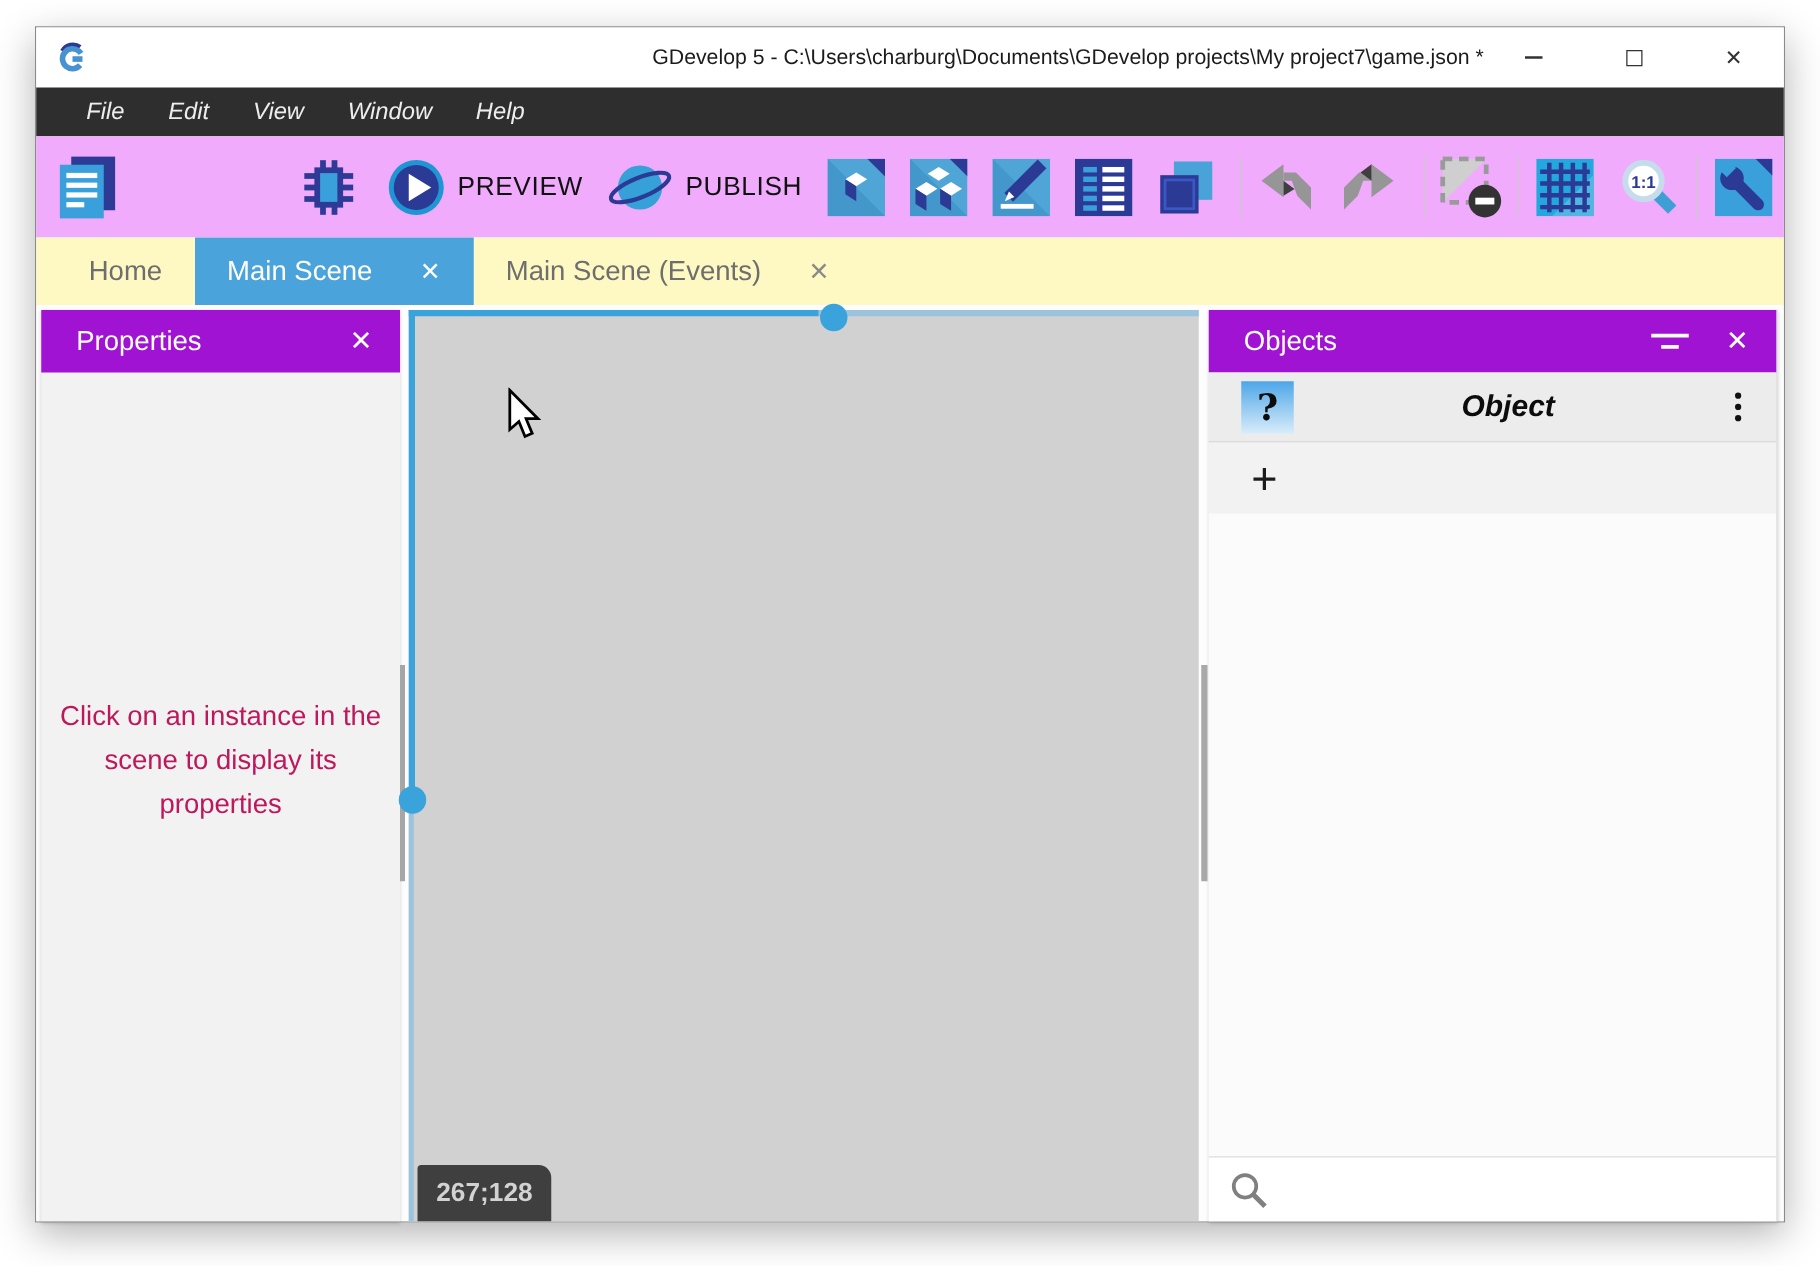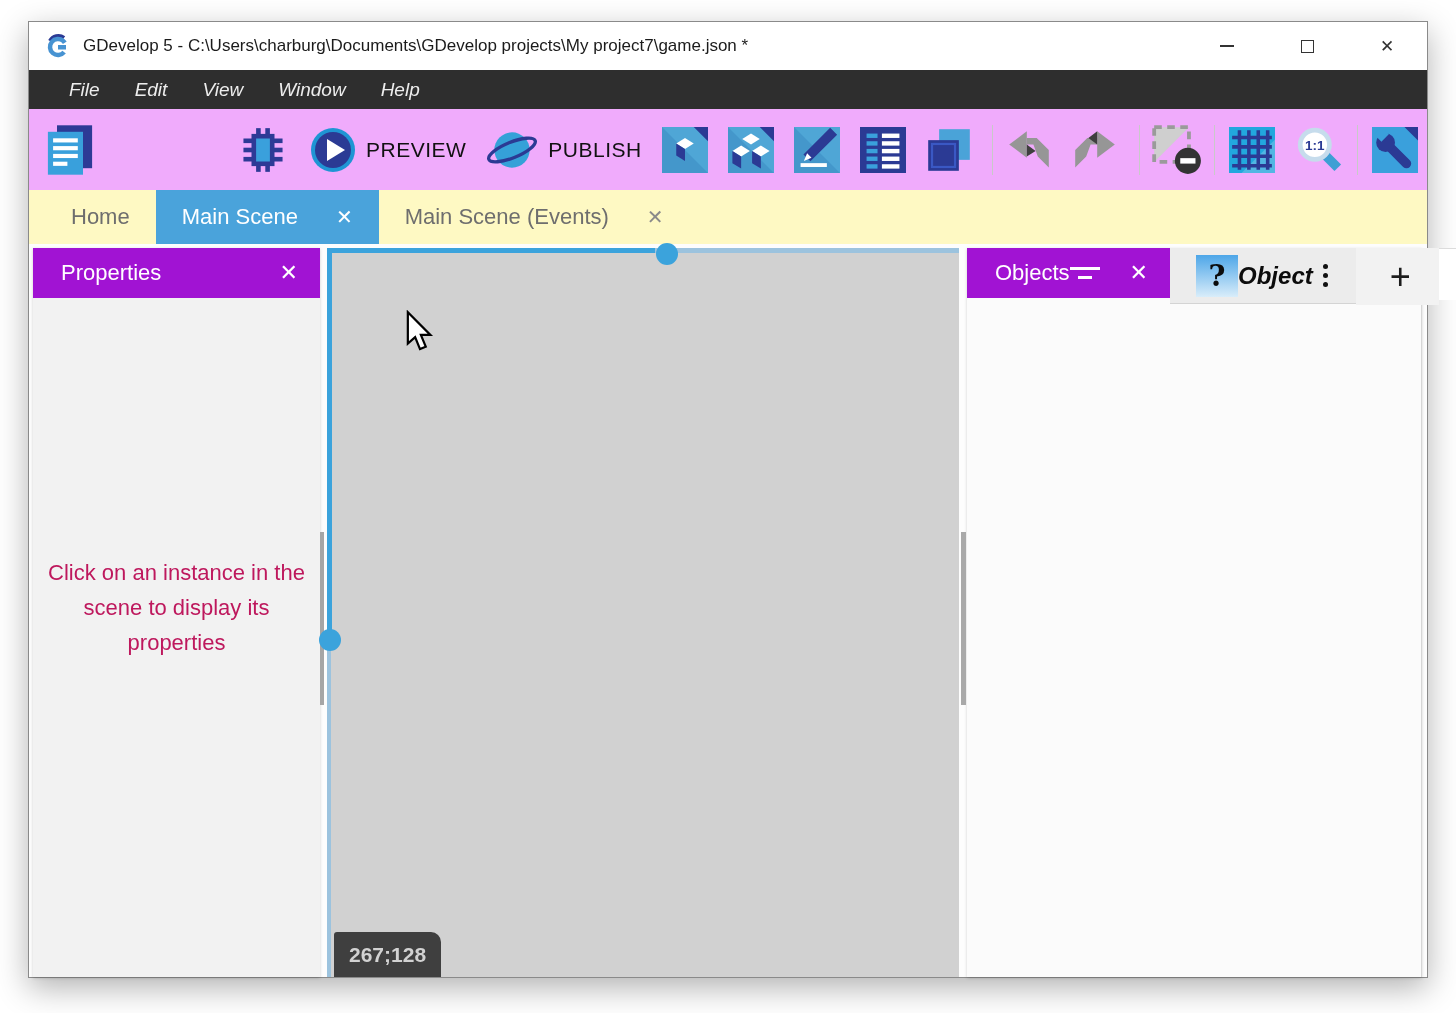--- a/index.html
+++ b/index.html
@@ -1,21 +1,21 @@
 <!DOCTYPE html>
 <html><head>
 <meta charset="utf-8">
 <style>
   * { margin:0; padding:0; box-sizing:border-box; }
   html,body { width:1456px; height:1013px; background:#ffffff; font-family:"Liberation Sans",sans-serif; overflow:hidden; }
   .window { position:absolute; left:28px; top:21px; width:1400px; height:957px; background:#fff;
             border:1px solid #8a8a8a; box-shadow:0 10px 30px rgba(0,0,0,.30); display:flex; flex-direction:column; }
 
   
-  .titlebar { height:48px; display:flex; align-items:center; padding-left:16px; background:#fff; flex:0 0 auto; }
+  .titlebar { height:48px; display:flex; align-items:center; padding-left:16px; background:#fff; flex:0 0 auto;text-align:right; }
   .title-text { font-size:17px; color:#1b1b1b; margin-left:12px; flex:1; white-space:nowrap; }
   .win-btn { width:80px; height:48px; display:flex; align-items:center; justify-content:center; color:#222; }
   .glyph-min { width:14px; border-top:2px solid #333; }
   .glyph-max { width:13px; height:13px; border:1.5px solid #333; }
   .glyph-close { font-size:17px; color:#333; }
 
   
   .menubar { height:39px; background:#2e2e2e; display:flex; align-items:center; gap:35px; padding-left:40px; flex:0 0 auto;font-style:italic; }
   .menu-item { color:#ededed; font-size:19px; }
 
@@ -53,21 +53,21 @@
   .vbar-bright { position:absolute; left:0; top:0; width:5px; height:392px; background:#3ba3dc; }
   .vbar-light  { position:absolute; left:0; top:392px; bottom:0; width:4px; background:#9cc3de; }
   .vbar-handle { position:absolute; left:-8px; top:381px; width:22px; height:22px; border-radius:50%; background:#3ba3dc; }
   .gray-thumb-left  { position:absolute; left:-7px; top:284px; width:4px; height:173px; background:#a6a6a6; }
   .gray-thumb-right { position:absolute; right:-7px; top:284px; width:5px; height:173px; background:#a9a9a9; }
   .coord-badge { position:absolute; left:7px; bottom:0; height:45px; display:flex; align-items:center;
                  padding:0 15px; background:#3f3f3f; color:#d2d2d2; font-size:21px; font-weight:600;
                  border-radius:3px 10px 0 0; }
   .cursor { position:absolute; left:78px; top:62px; }
 
-  .objects-panel { width:455px; background:#fbfbfb; display:flex; flex-direction:row;
+  .objects-panel { width:455px; background:#fbfbfb; display:flex; flex-direction:column;
                    box-shadow:0 1px 3px rgba(0,0,0,.18); border-right:1px solid #d6d6d6; }
   .filter-icon { width:30px; margin-right:30px; display:flex; flex-direction:column; align-items:center; gap:6px; }
   .filter-icon i { display:block; height:3px; background:#fff; }
   .filter-icon i:nth-child(1){ width:30px; }
   .filter-icon i:nth-child(2){ width:14px; }
   .object-row { height:56px; background:#ececec; display:flex; align-items:center;
                 padding:0 18px 0 26px; border-bottom:1px solid #d4d4d4; }
   .q-icon { width:42px; height:42px; background:linear-gradient(#4da6e8,#d9edfa); display:flex;
             align-items:center; justify-content:center; font-family:"DejaVu Serif",serif;
             font-weight:700; font-size:29px; color:#0c0c0c; }

